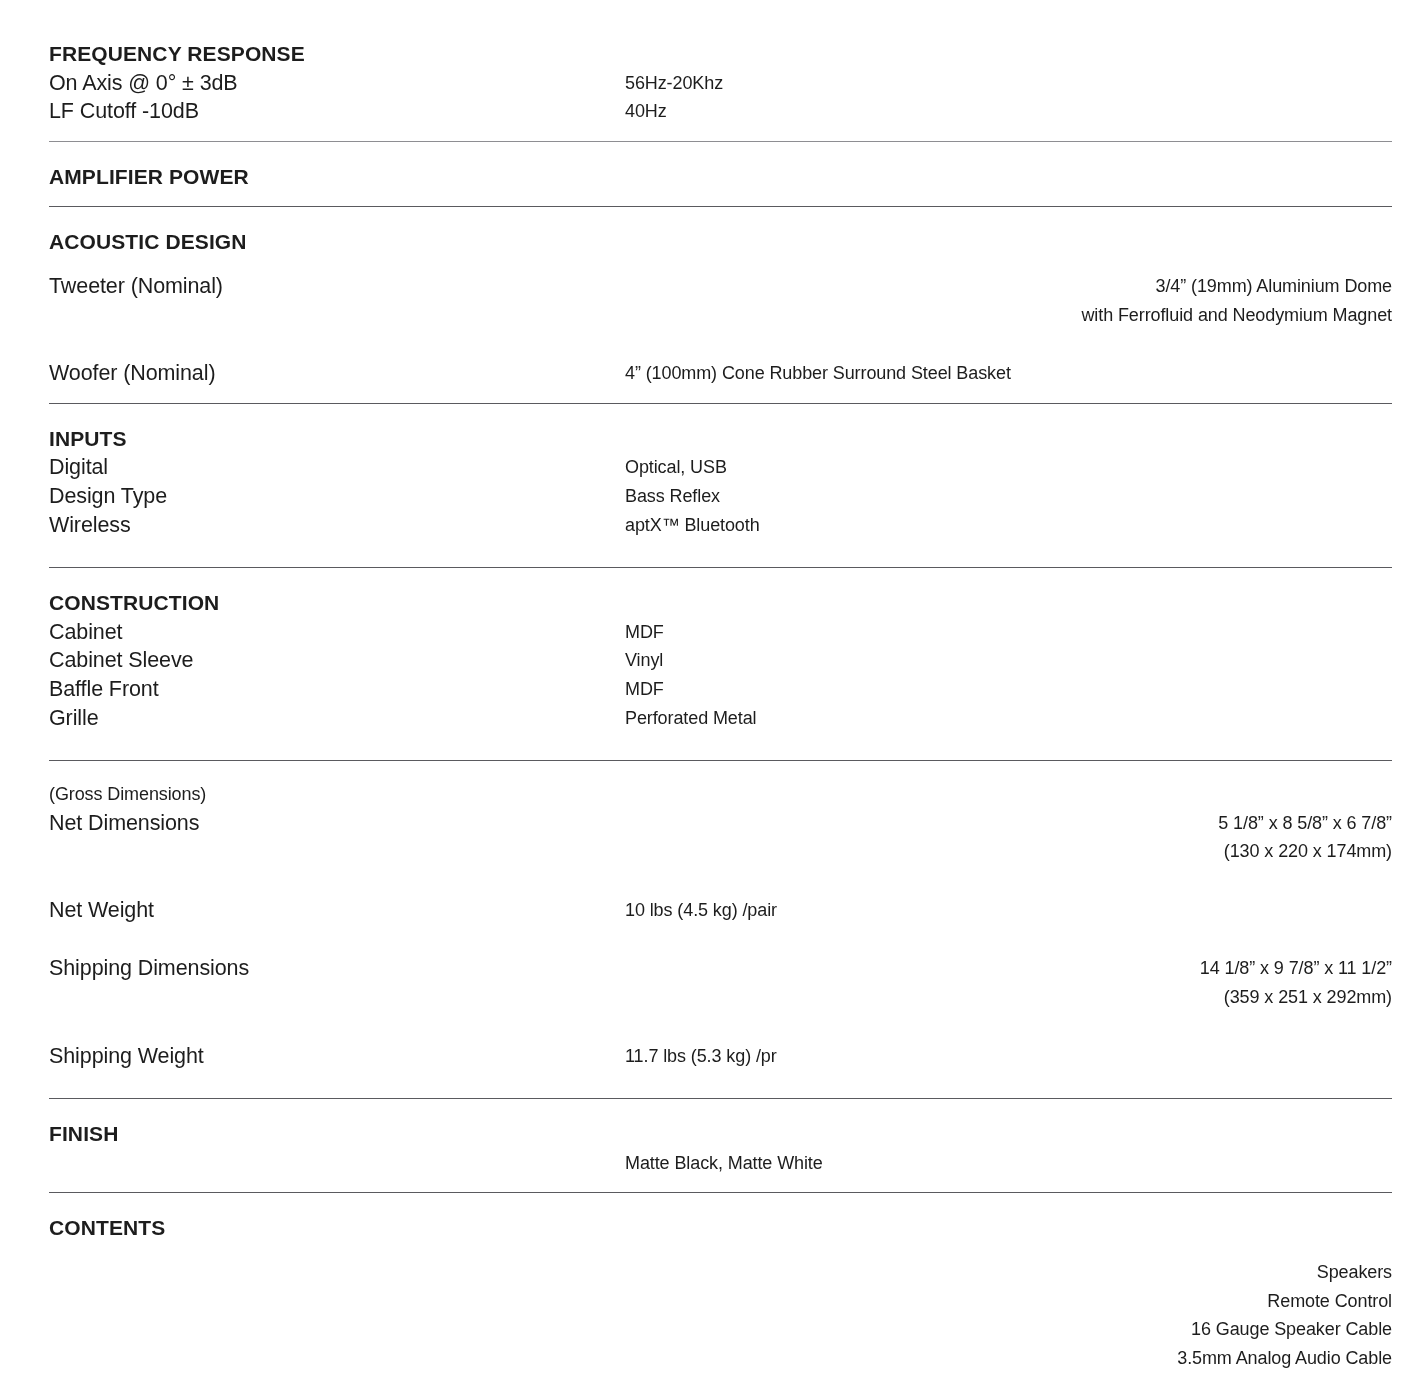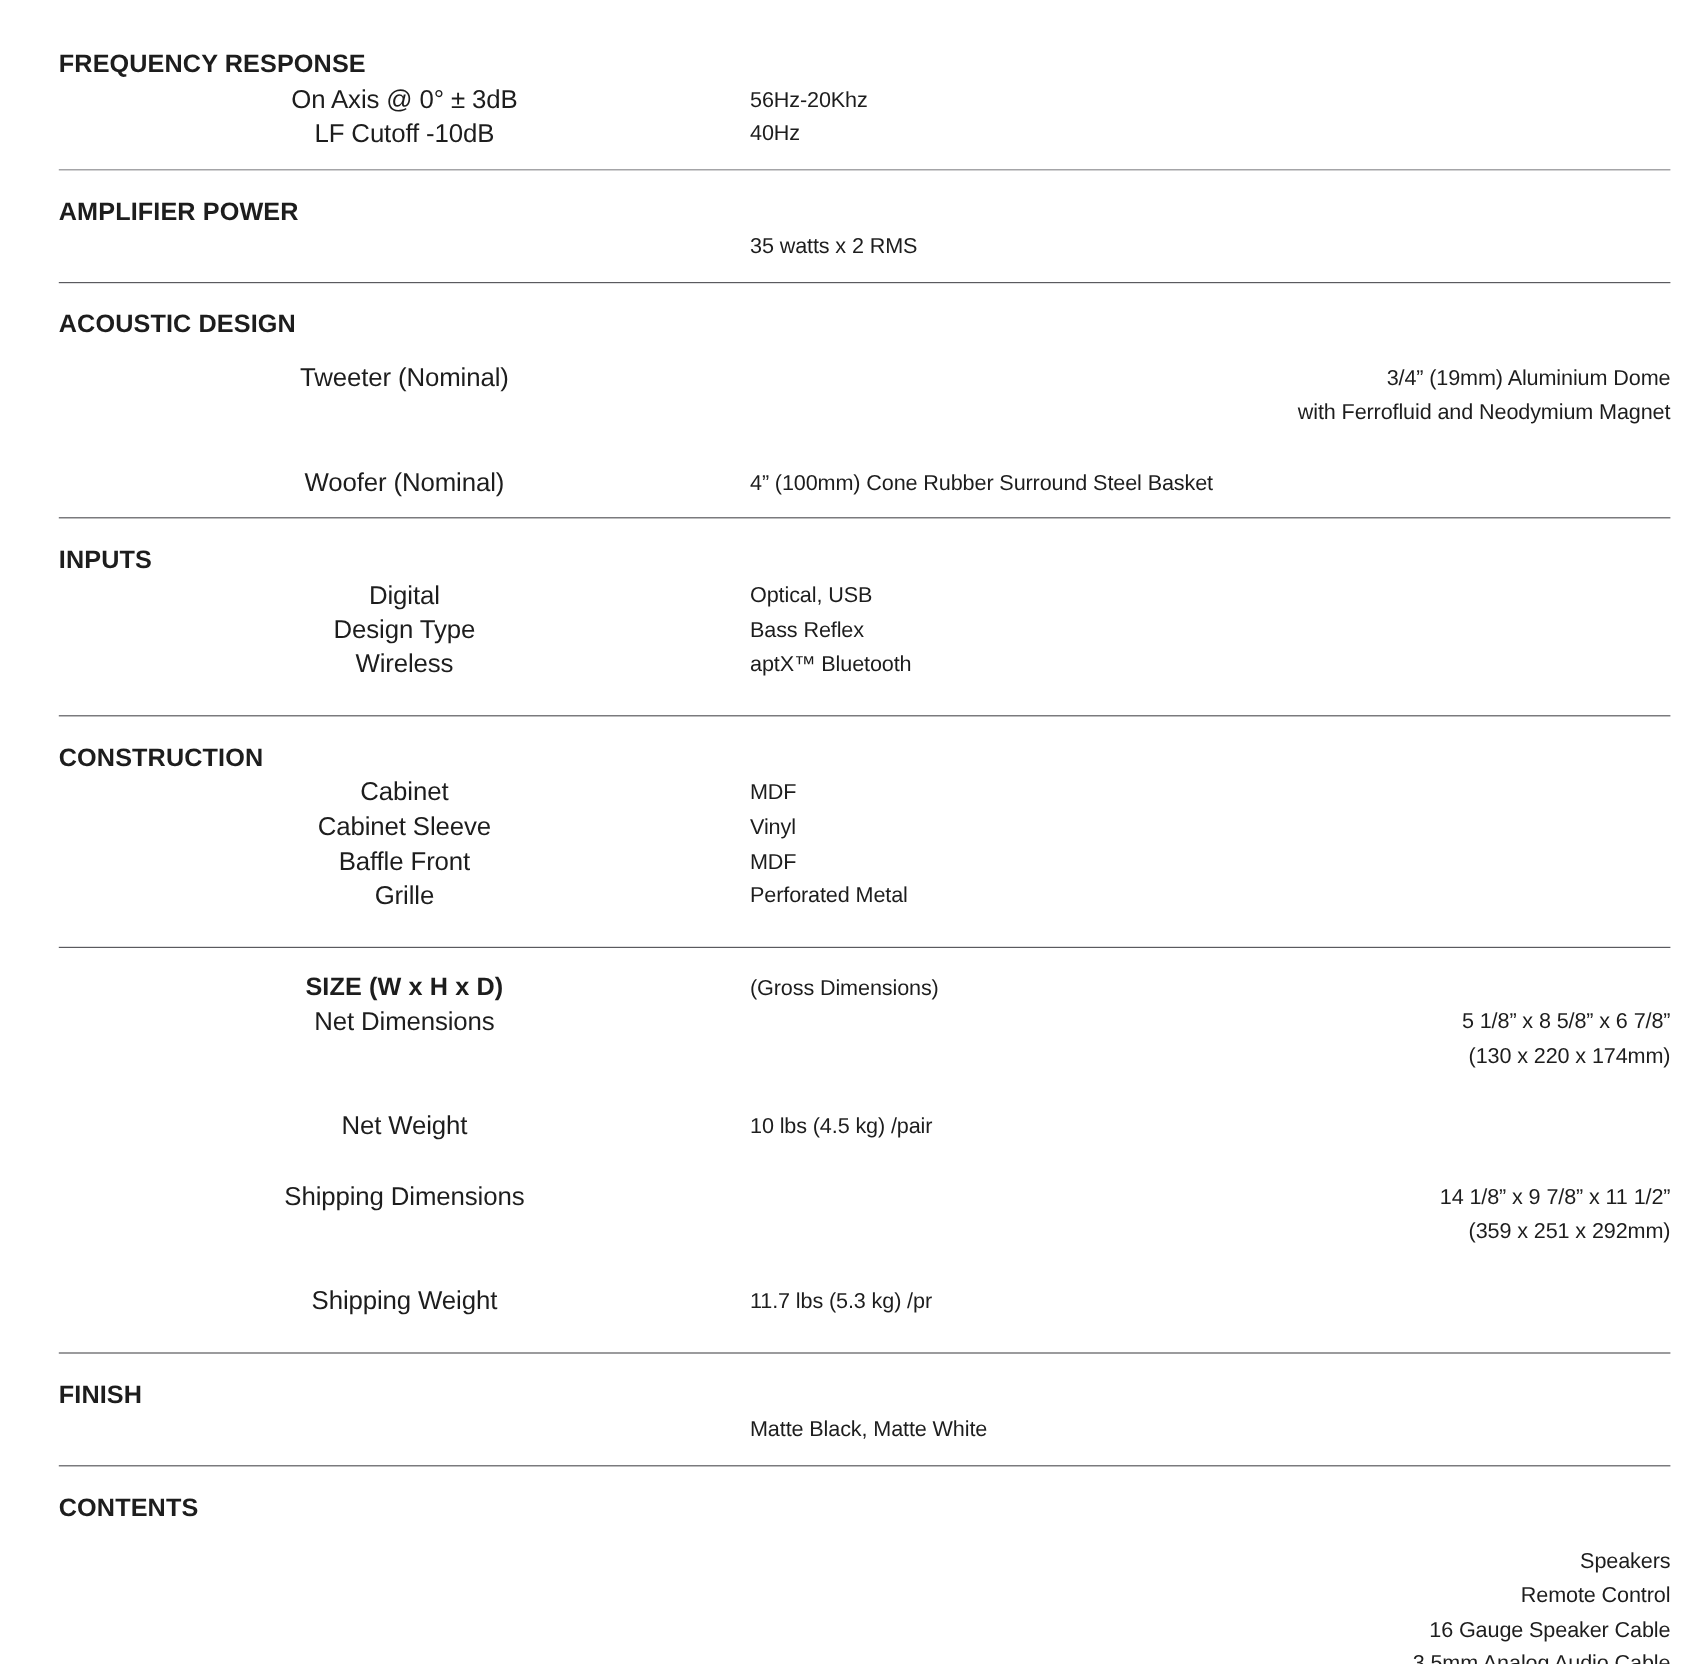--- a/index.html
+++ b/index.html
@@ -47,21 +47,20 @@
     display: flex;
     align-items: flex-start;
     line-height: 28.6px;
   }
 
   .label-col {
     width: 576px;
     flex: 0 0 576px;
     font-size: 21.5px;
     letter-spacing: -0.1px;
-    text-align: center;
   }
 
   .value-col {
     flex: 1 1 auto;
     font-size: 18px;
     letter-spacing: -0.1px;
   }
 
   .heading {
     font-size: 21px;
@@ -95,24 +94,20 @@
       </div>
     </div>
     <div class="spacer-md"></div>
   </section>
 
   <hr class="divider">
 
   <section class="spec-section">
     <div class="rows sec-pad-top">
       <div class="heading">AMPLIFIER POWER</div>
-      <div class="row">
-        <div class="label-col"></div>
-        <div class="value-col">35 watts x 2 RMS</div>
-      </div>
     </div>
     <div class="spacer-md"></div>
   </section>
 
   <hr class="divider dark">
 
   <section class="spec-section">
     <div class="rows sec-pad-top">
       <div class="heading">ACOUSTIC DESIGN</div>
       <div class="spacer-md"></div>
@@ -174,21 +169,20 @@
       </div>
     </div>
     <div class="spacer-lg"></div>
   </section>
 
   <hr class="divider dark">
 
   <section class="spec-section">
     <div class="rows" style="padding-top:19px;">
       <div class="row">
-        <div class="label-col heading">SIZE (W x H x D)</div>
         <div class="value-col">(Gross Dimensions)</div>
       </div>
       <div class="row">
         <div class="label-col">Net Dimensions</div>
         <div class="value-col multi-line">5 1/8” x 8 5/8” x 6 7/8”
 (130 x 220 x 174mm)</div>
       </div>
       <div class="spacer-xl"></div>
       <div class="row">
         <div class="label-col">Net Weight</div>

